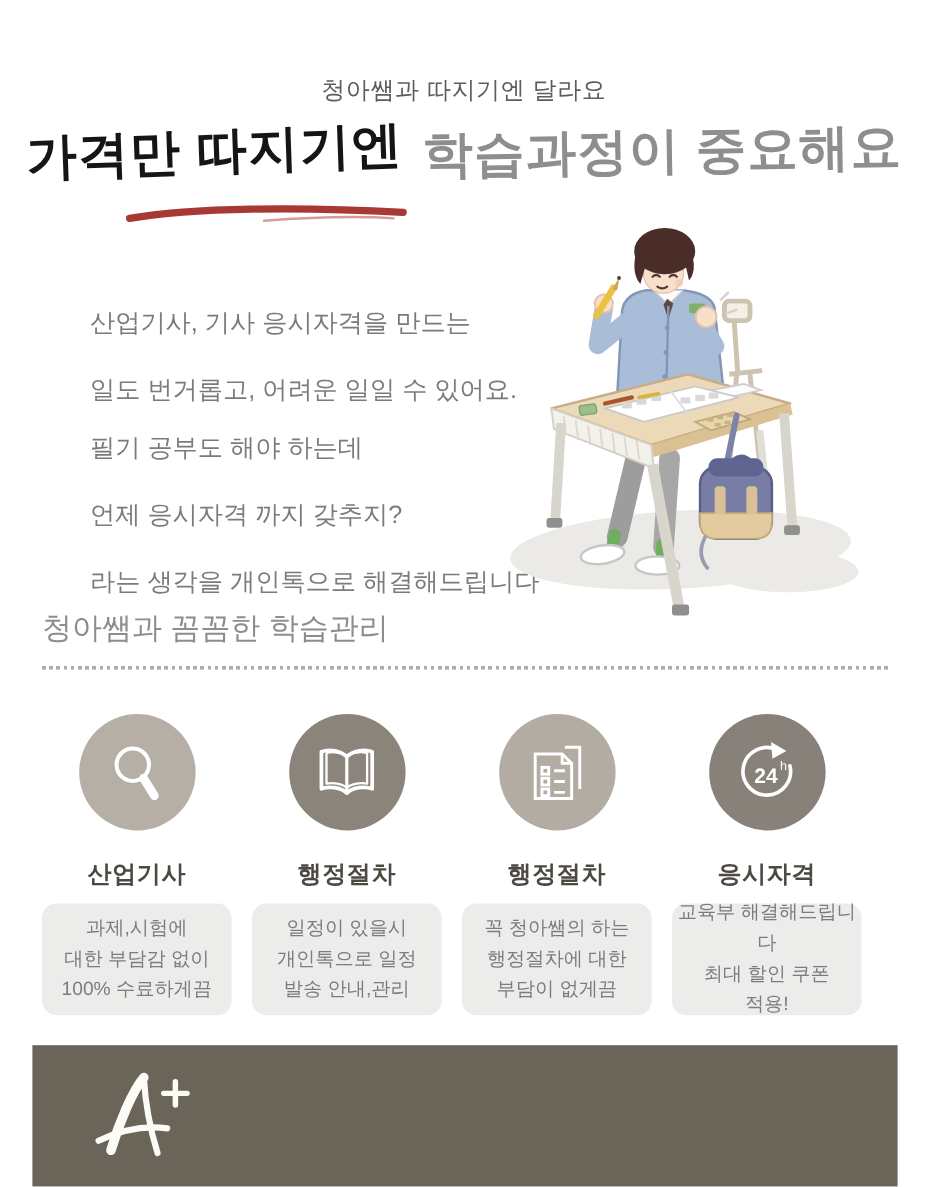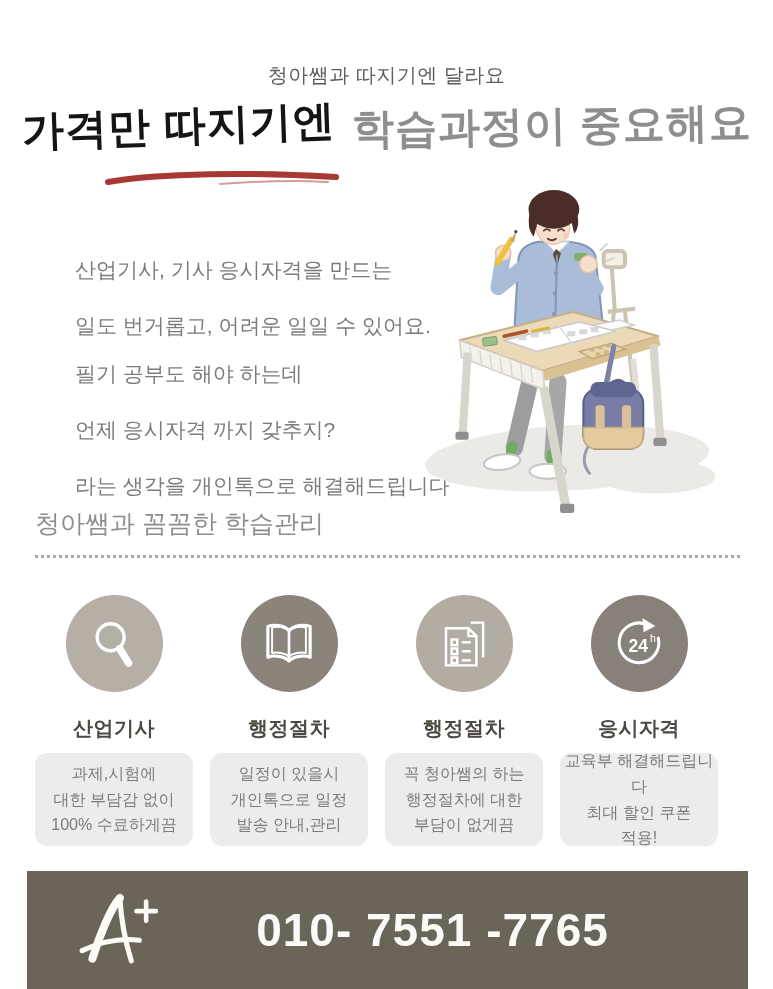--- a/index.html
+++ b/index.html
@@ -283,16 +283,15 @@
 
   <div class="footer-bar" style="background: rgb(107, 100, 89);">
     <svg class="footer-logo" width="96" height="80" viewBox="0 0 80 70">
       <g stroke="#fdfbf5" stroke-linecap="round" fill="none">
         <path d="M15 60 C 21 40, 31 16, 39 7" stroke-width="7"></path>
         <path d="M39 7 C 40 24, 44 46, 49 62" stroke-width="4.5"></path>
         <path d="M6 53 C 23 45, 41 42, 56 44" stroke-width="4.5"></path>
         <path d="M62 10 v17 M53.5 18.5 h17" stroke-width="4"></path>
       </g>
     </svg>
-    <div class="footer-phone">010- 7551 -7765</div>
   </div>
 
 </div>
 
 </body></html>

